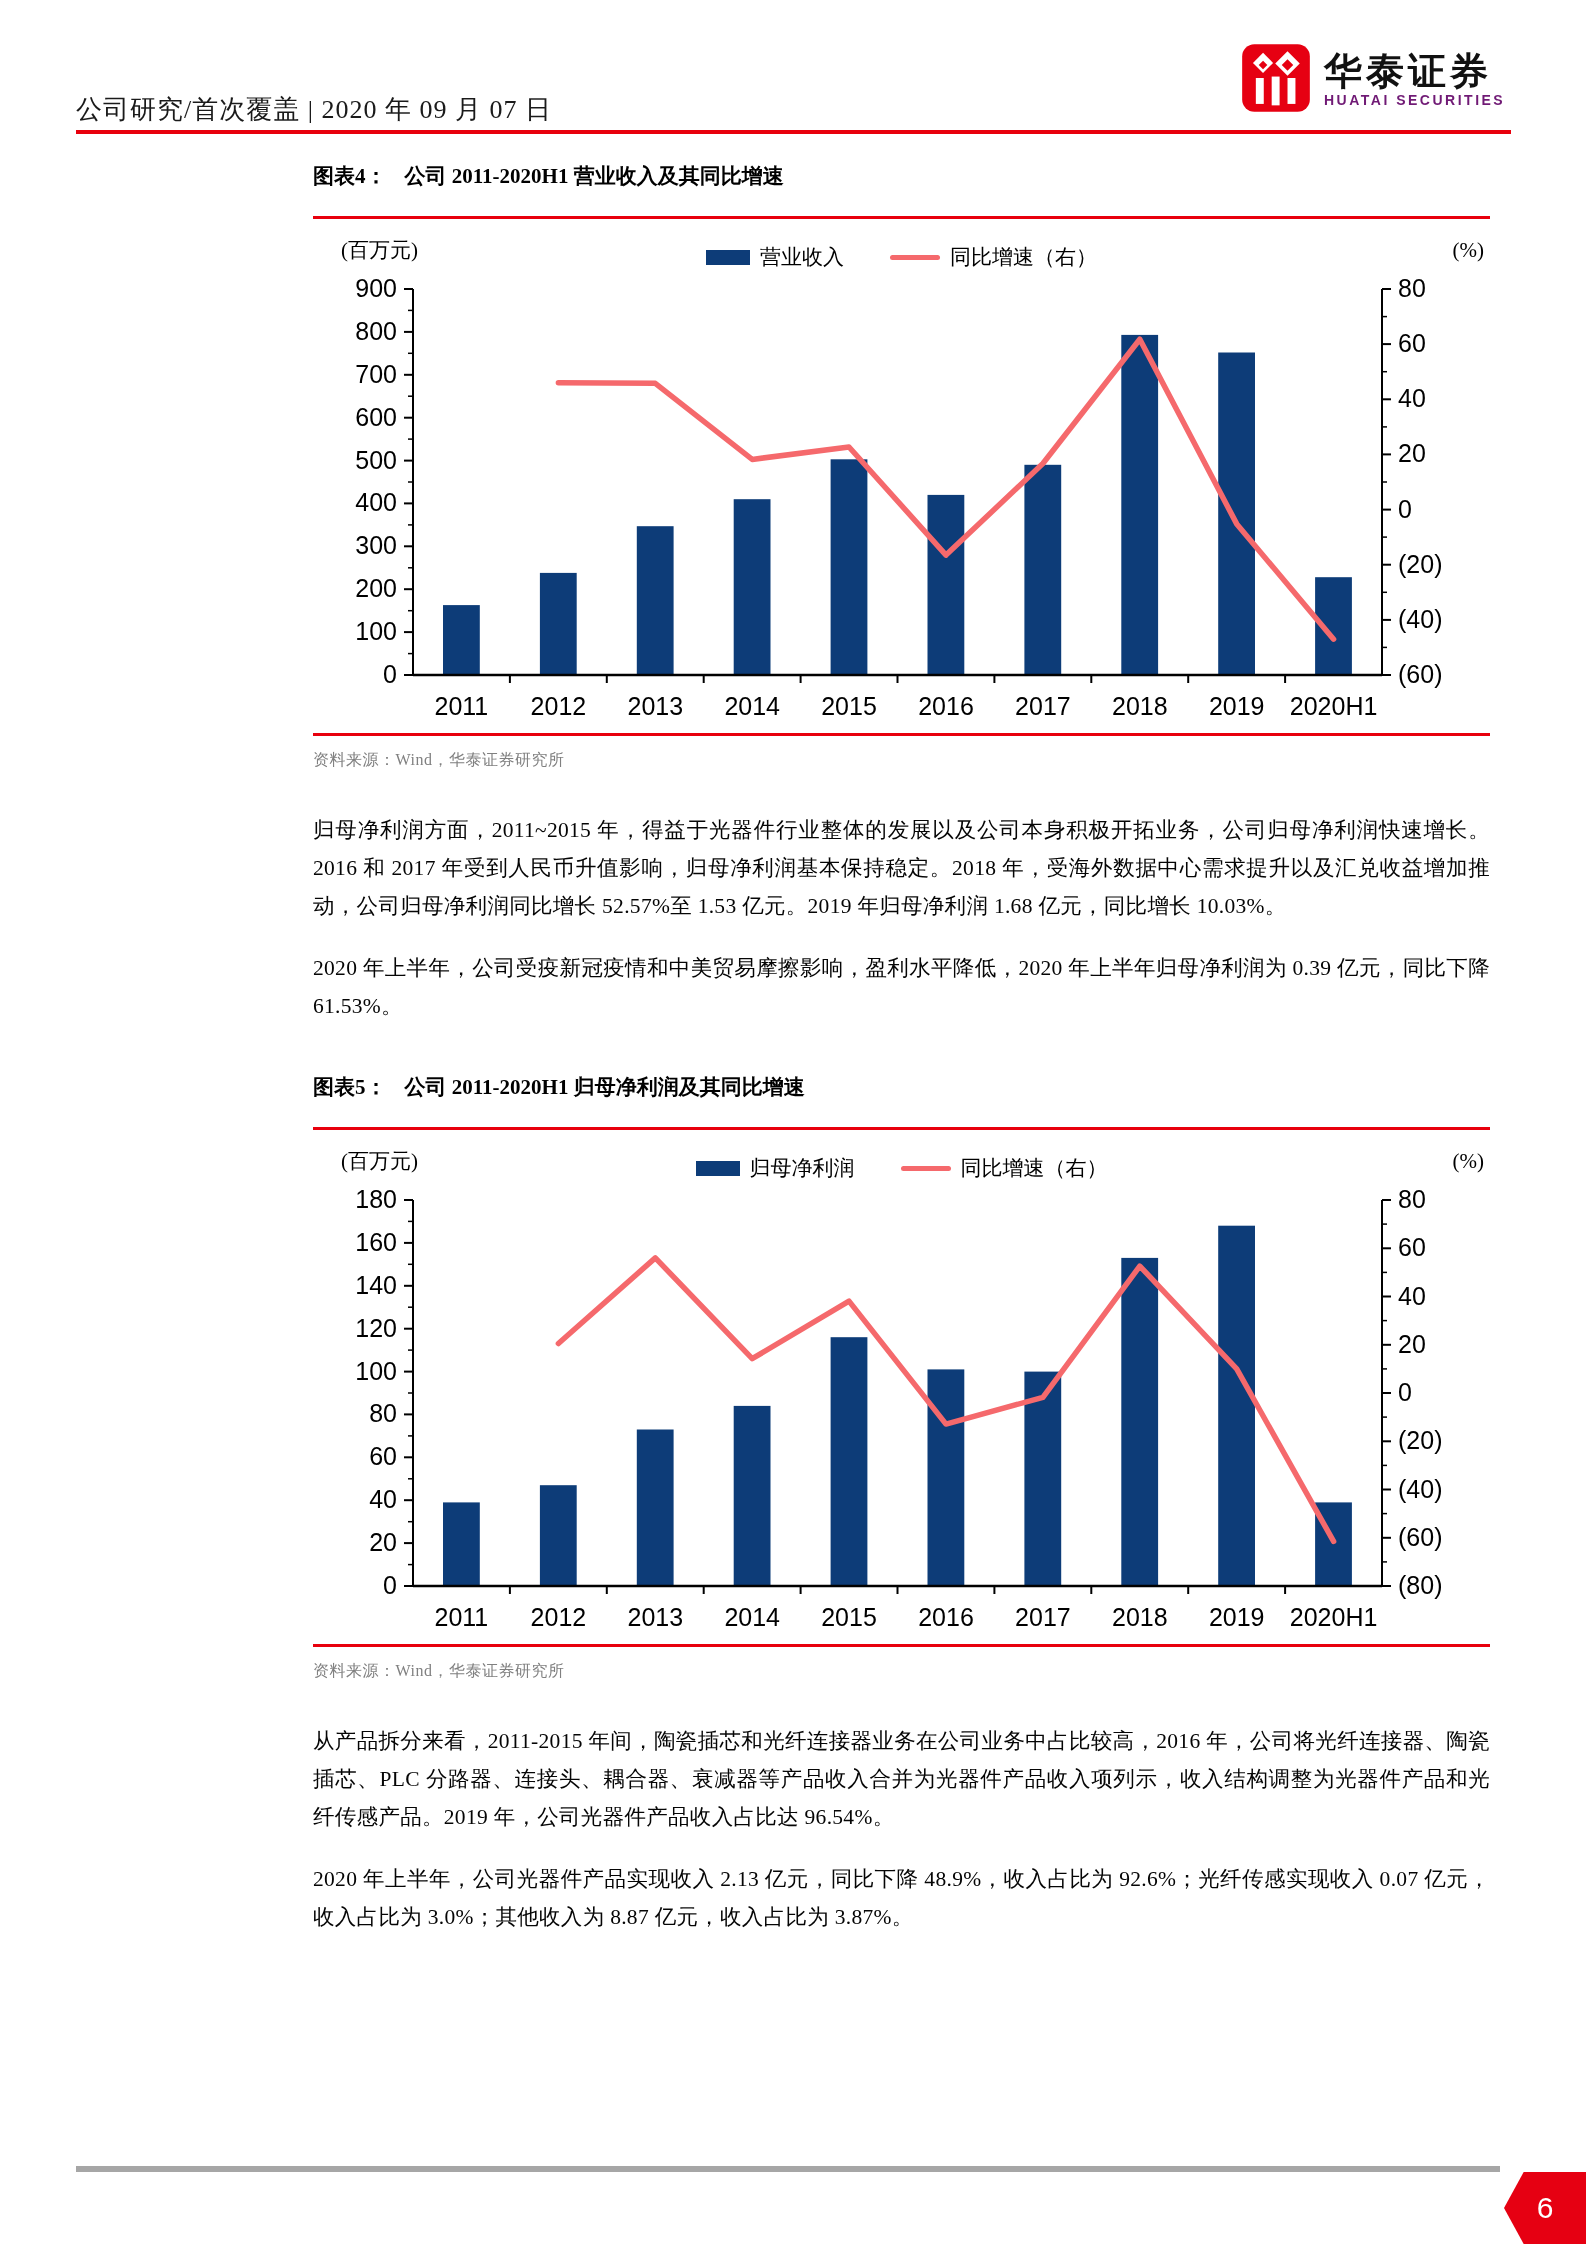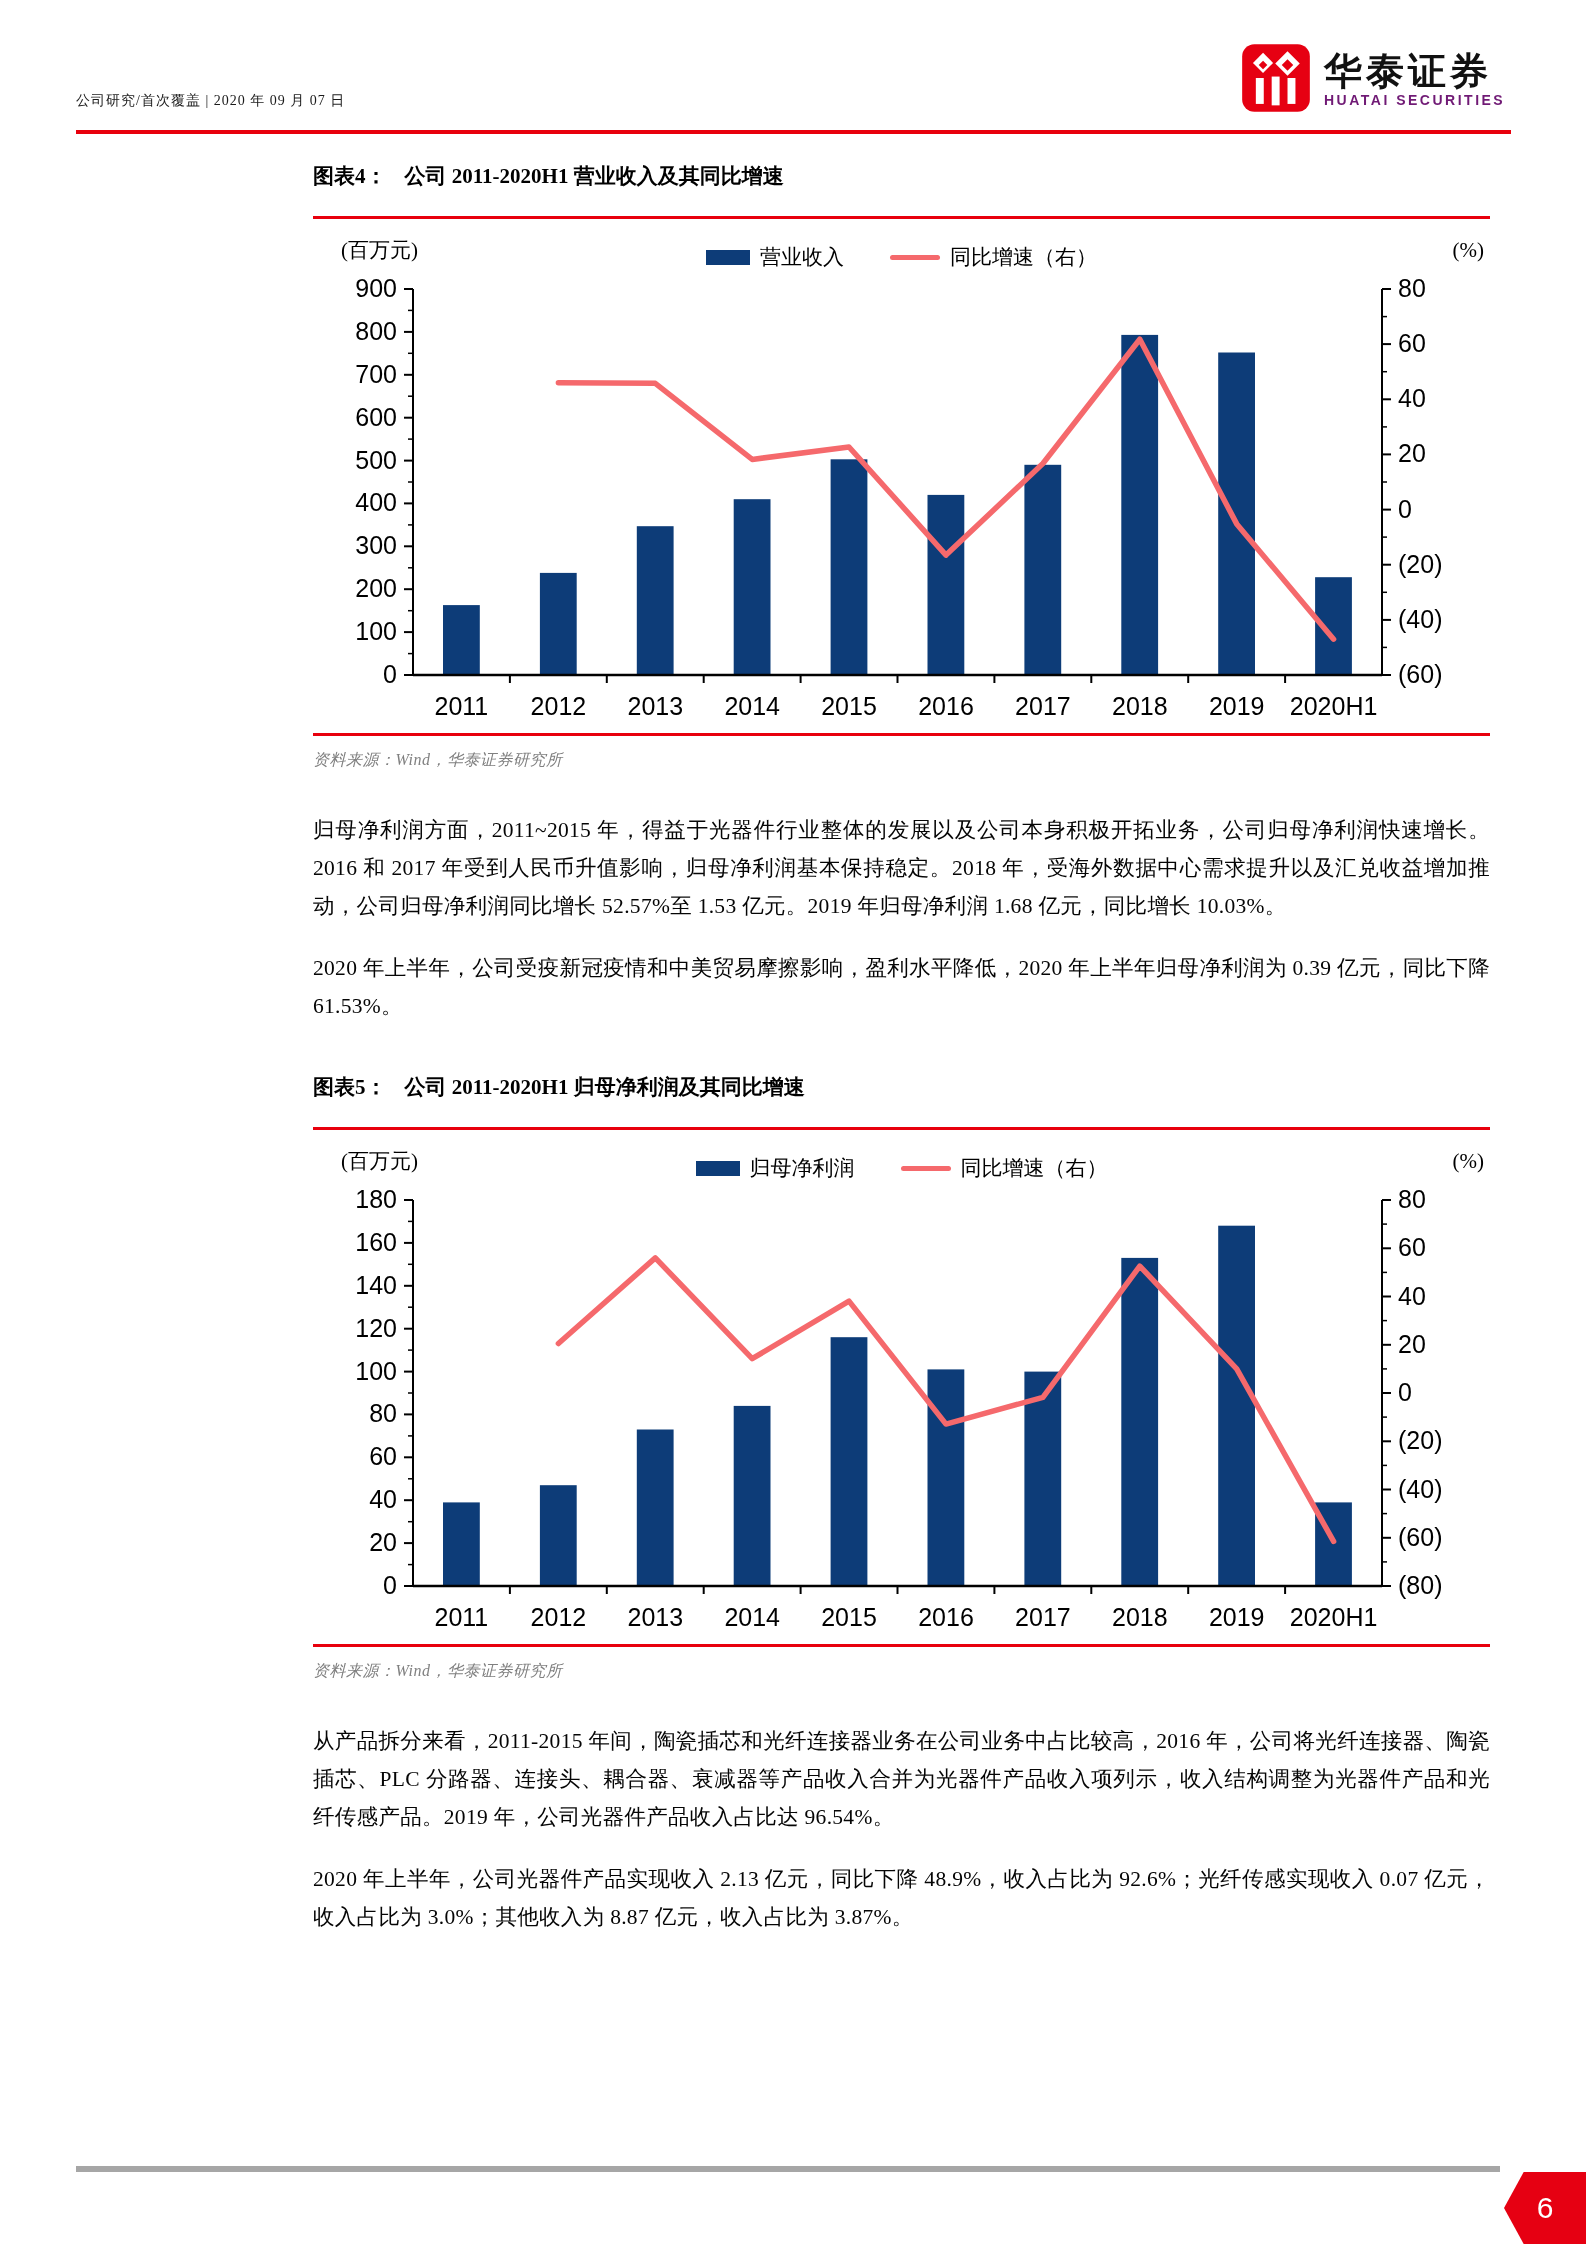--- a/index.html
+++ b/index.html
@@ -3,21 +3,21 @@
 <meta charset="utf-8">
 <style>
   * { margin:0; padding:0; box-sizing:border-box; }
   html,body { background:#ffffff; }
   .page {
     position:relative; width:1586px; height:2244px; background:#fff;
     font-family:"Liberation Serif", serif; color:#000; overflow:hidden;
   }
   
   .header-meta {
-    position:absolute; left:76px; top:92px; font-size:14px; color:#1a1a1a;
+    position:absolute; left:76px; top:92px; font-size:26px; color:#1a1a1a;
     letter-spacing:1px;
   }
   .header-rule {
     position:absolute; left:76px; top:130px; width:1435px; height:4px;
   }
   .logo { position:absolute; left:1240px; top:42px; display:flex; align-items:center; gap:12px; }
   .logo-text { display:flex; flex-direction:column; }
   .logo-cn { font-family:"Liberation Sans", sans-serif; font-weight:bold; font-size:38px; letter-spacing:4px; color:#111; line-height:1.05; }
   .logo-en { font-family:"Liberation Sans", sans-serif; font-weight:bold; font-size:14px; letter-spacing:2.5px; color:#701a75; }
   
@@ -31,21 +31,21 @@
     margin-top:10px; font-size:21px;
   }
   .unit-left { justify-self:start; padding-left:28px; }
   .unit-right { justify-self:end; padding-right:6px; }
   .legend { display:flex; align-items:center; gap:46px; justify-self:center; margin-top:14px; }
   .legend-item { display:flex; align-items:center; gap:10px; font-size:21px; }
   .swatch-bar { width:44px; height:15px; display:inline-block; }
   .swatch-line { width:50px; height:5px; border-radius:3px; display:inline-block; }
   .chart-box { margin-top:4px; }
   .figure-rule { height:3px; margin-top:2px; }
-  .figure-source { margin-top:14px; font-size:16px; color:#808080; font-style:italic; letter-spacing:0.5px; }
+  .figure-source { margin-top:14px; font-size:16px; color:#808080; letter-spacing:0.5px; }
   .para {
     margin-top:40px; font-size:21.5px; line-height:38px; text-align:justify;
     color:#050505; letter-spacing:0.3px;
   }
   .para.tight { margin-top:24px; }
   
   .footer-rule { position:absolute; left:76px; top:2166px; width:1424px; height:6px; background:#a6a6a6; }
   .footer-disclaimer {
     position:absolute; left:76px; top:2196px; font-size:20px; font-style:italic; color:#1a1a1a;
   }

